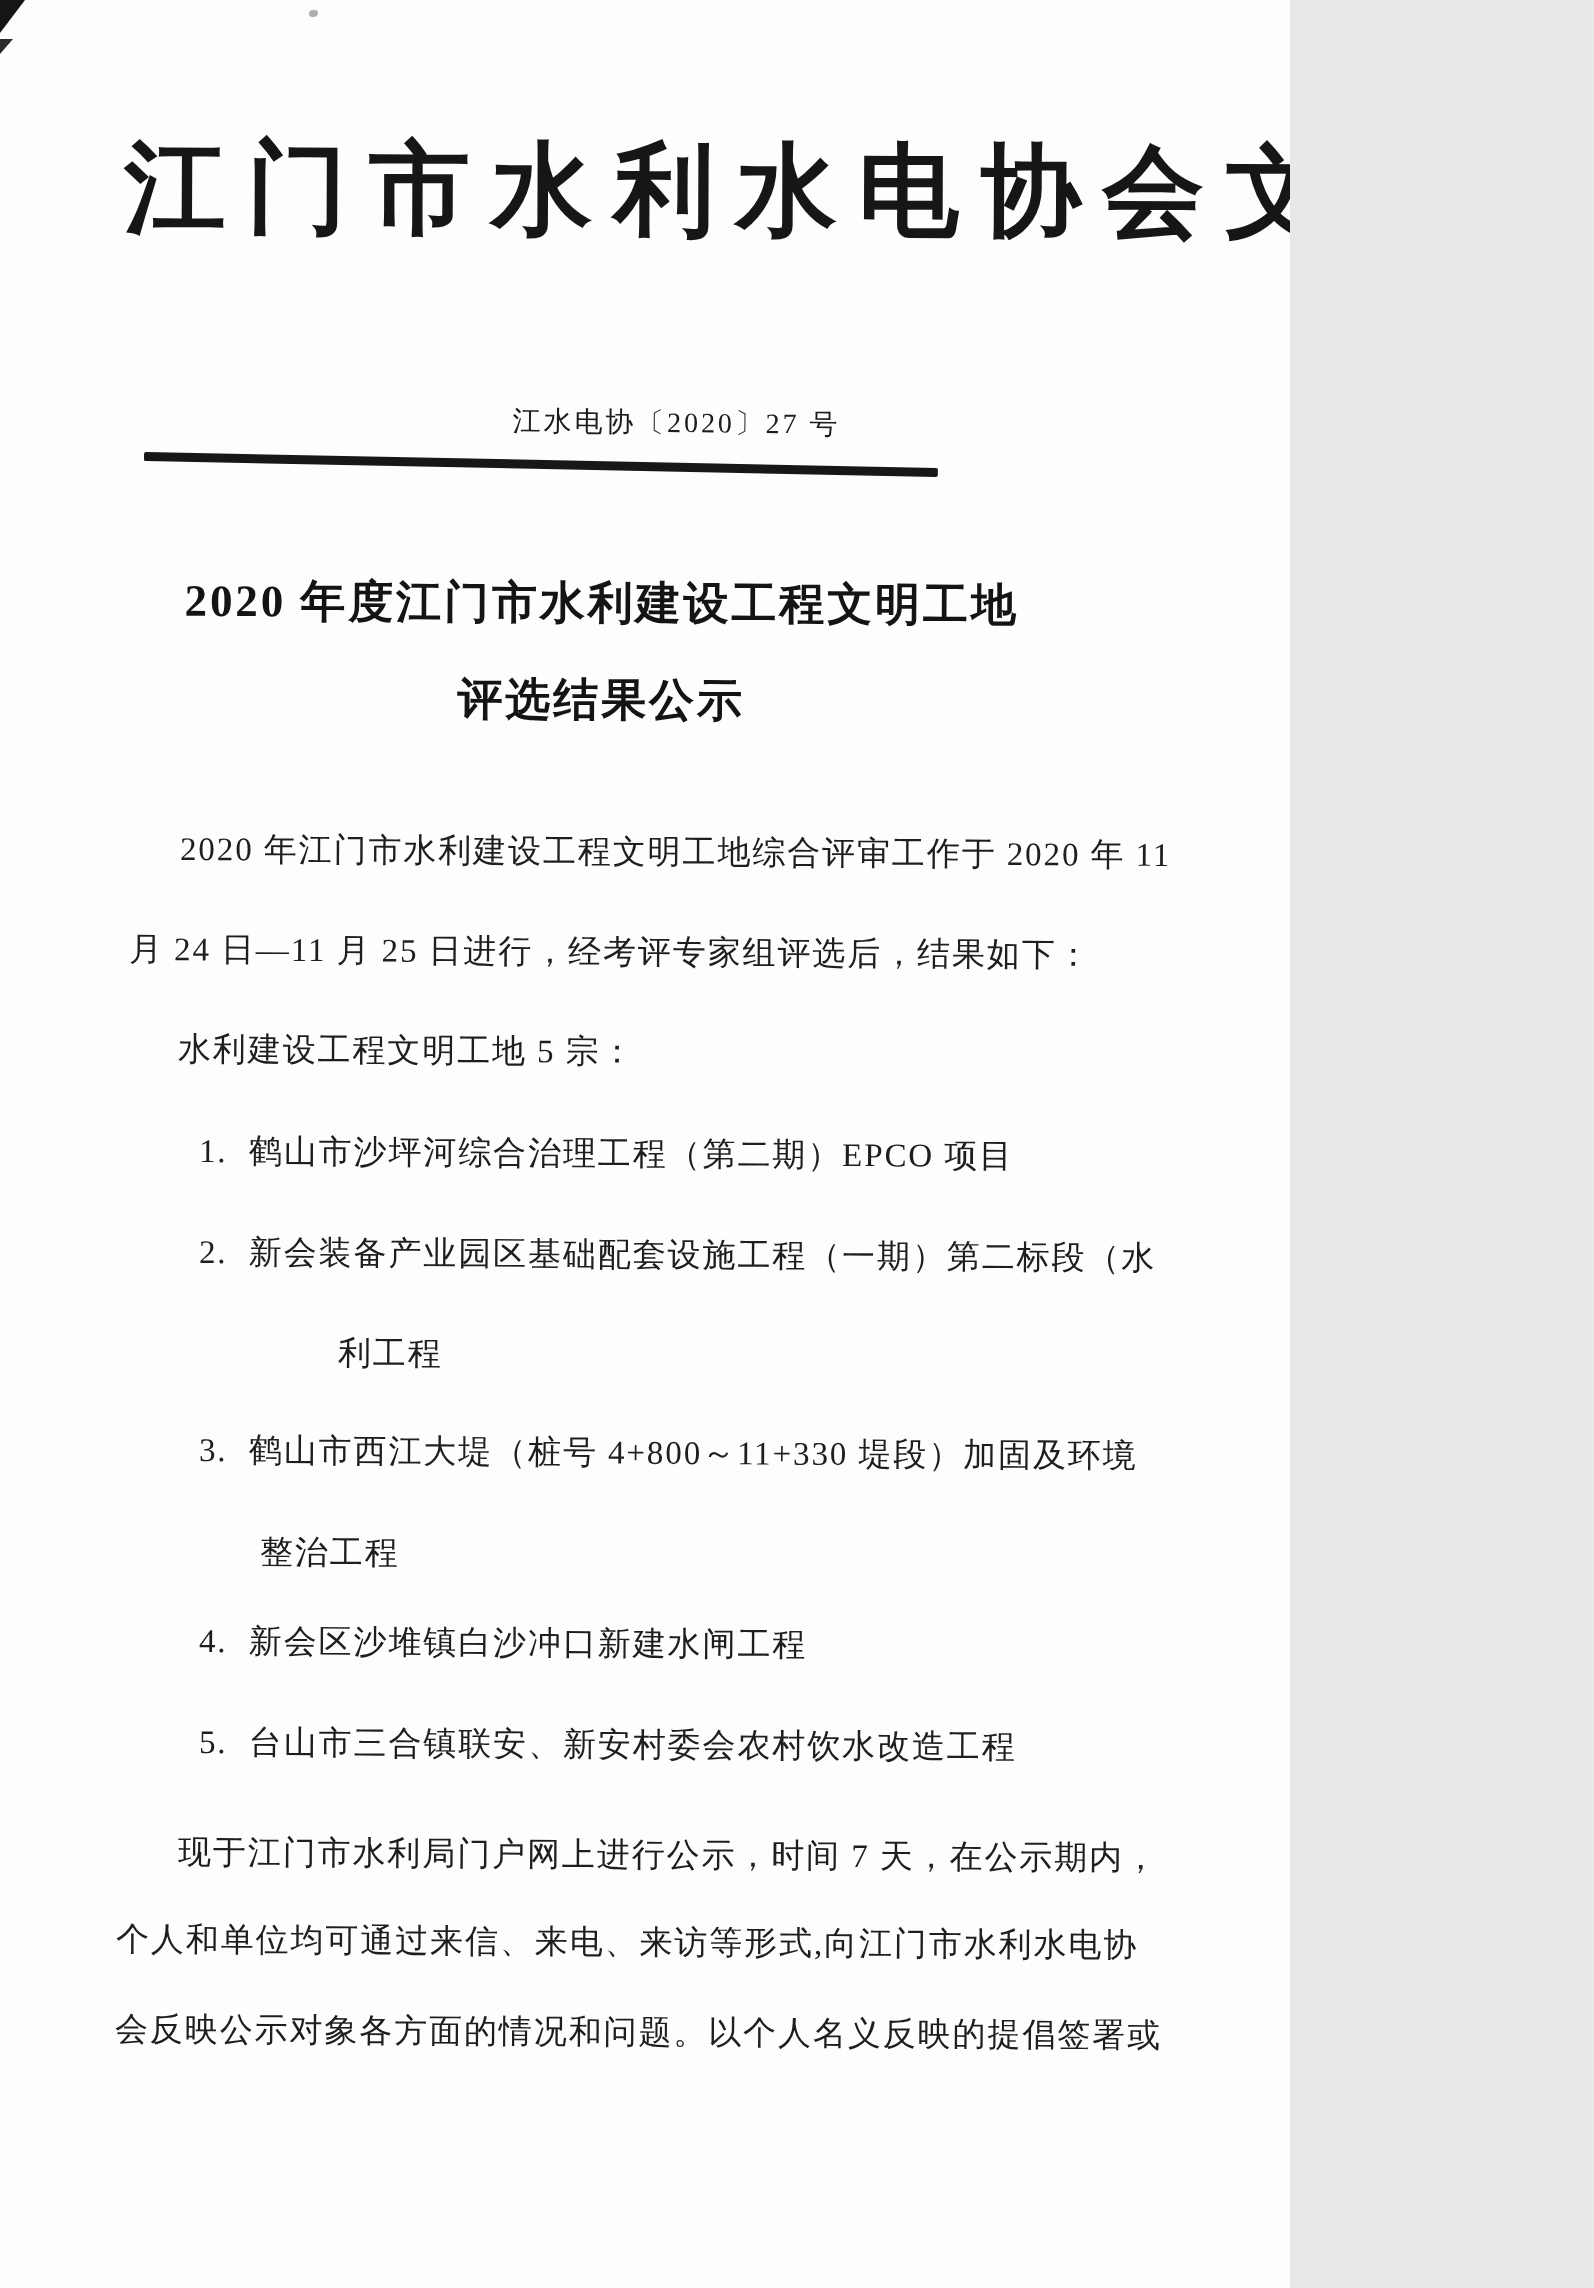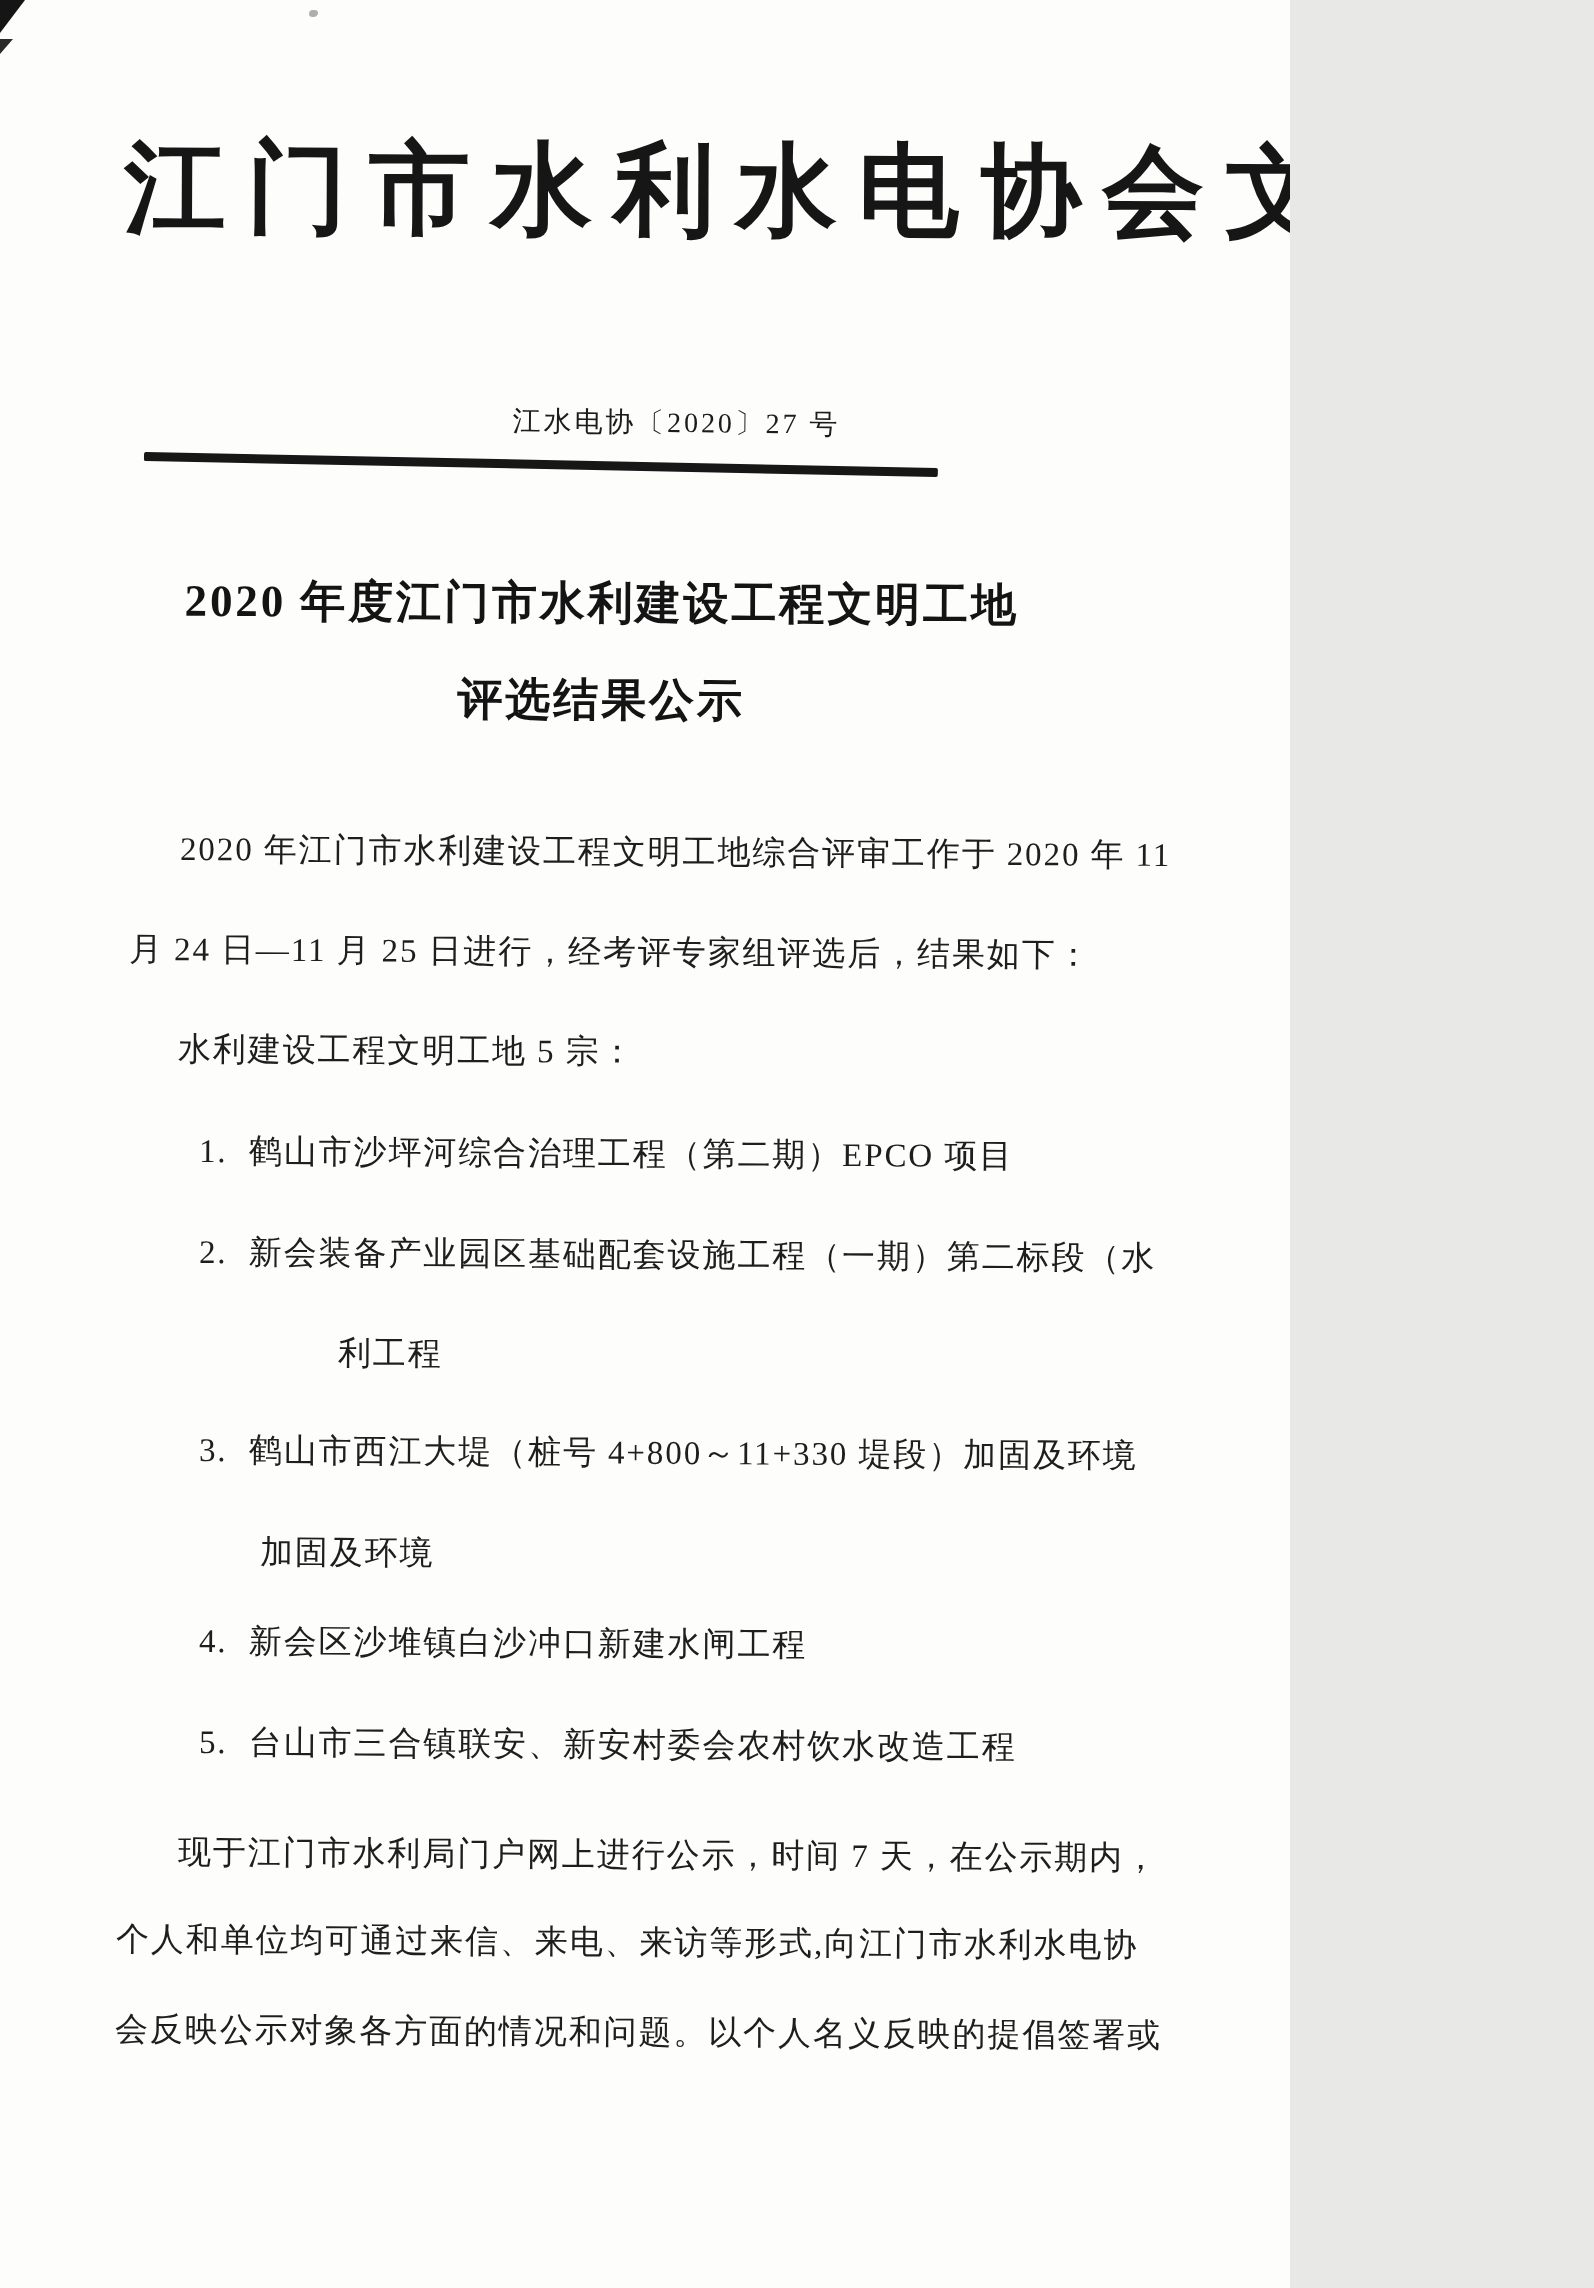--- a/index.html
+++ b/index.html
@@ -129,21 +129,21 @@
   </div>
 
   <div class="bline l-item2a">
     <span class="item-num">2.</span><span>新会装备产业园区基础配套设施工程（一期）第二标段（水</span>
   </div>
   <div class="bline l-item2b">利工程</div>
 
   <div class="bline l-item3a">
     <span class="item-num">3.</span><span>鹤山市西江大堤（桩号 4+800～11+330 堤段）加固及环境</span>
   </div>
-  <div class="bline l-item3b">加固及环境</div>
+  <div class="bline l-item3b">整治工程</div>
 
   <div class="bline l-item4">
     <span class="item-num">4.</span><span>新会区沙堆镇白沙冲口新建水闸工程</span>
   </div>
 
   <div class="bline l-item5">
     <span class="item-num">5.</span><span>台山市三合镇联安、新安村委会农村饮水改造工程</span>
   </div>
 
   <div class="bline l-close1">现于江门市水利局门户网上进行公示，时间 7 天，在公示期内，</div>

